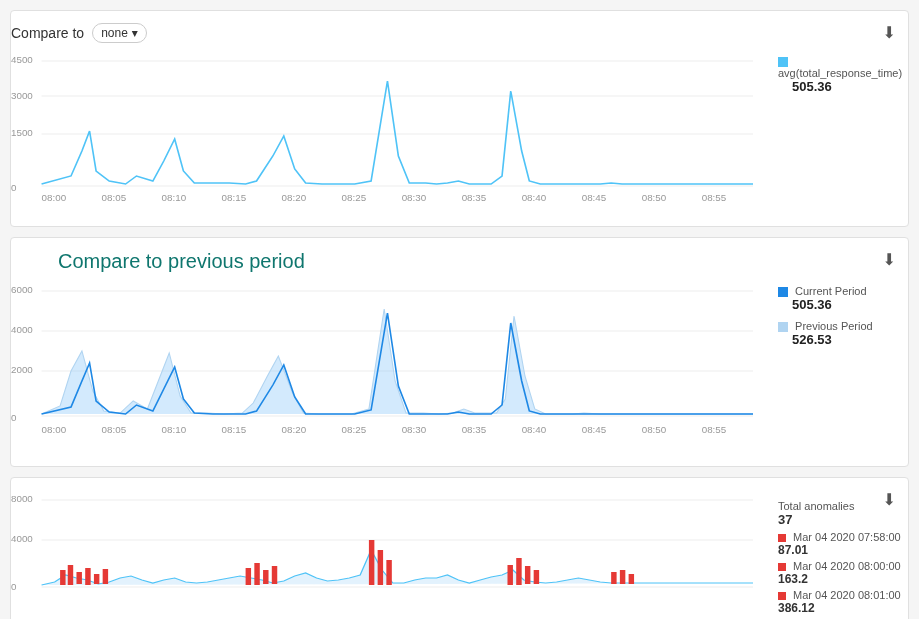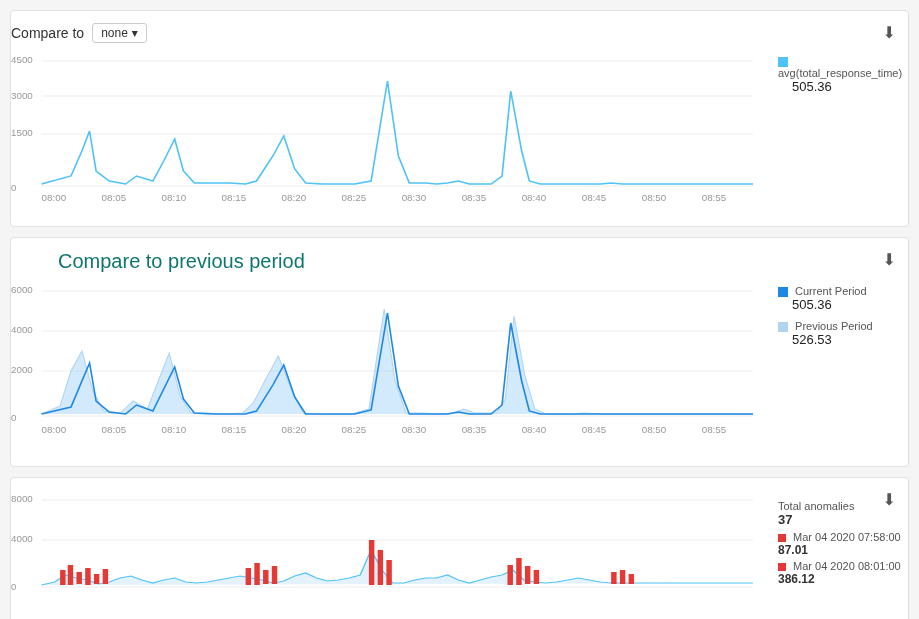--- a/index.html
+++ b/index.html
@@ -33,21 +33,21 @@
       display: flex;
       align-items: center;
       gap: 8px;
     }
     .compare-label {
       font-size: 14px;
       font-weight: 500;
     }
     .dropdown {
       border: 1px solid #ccc;
-      border-radius: 3px;
+      border-radius: 10px;
       padding: 2px 8px;
       font-size: 12px;
       background: #fff;
       cursor: pointer;
       display: flex;
       align-items: center;
       gap: 4px;
     }
     .download-btn {
       position: absolute;
@@ -80,21 +80,21 @@
       height: 10px;
       margin-right: 4px;
       vertical-align: middle;
     }
     .legend-label {
       font-size: 11px;
       color: #555;
     }
     .legend-value {
       font-size: 13px;
-      font-weight: 400;
+      font-weight: 700;
       color: #222;
       display: block;
       margin-left: 14px;
     }
     .anomaly-list {
       font-size: 11px;
       color: #333;
       margin-top: 6px;
     }
     .anomaly-total-label {
@@ -323,20 +323,25 @@
       <div class="anomaly-list">
         <span class="anomaly-total-label">Total anomalies</span>
         <span class="anomaly-total-value">37</span>
         <div class="anomaly-item">
           <span class="anomaly-dot"></span>
           <span class="anomaly-time">Mar 04 2020 07:58:00</span>
           <span class="anomaly-val">87.01</span>
         </div>
         <div class="anomaly-item">
           <span class="anomaly-dot"></span>
+          <span class="anomaly-time">Mar 04 2020 08:00:00</span>
+          <span class="anomaly-val">163.2</span>
+        </div>
+        <div class="anomaly-item">
+          <span class="anomaly-dot"></span>
           <span class="anomaly-time">Mar 04 2020 08:01:00</span>
           <span class="anomaly-val">386.12</span>
         </div>
         
       </div>
     </div>
   </div>
 </div>
 
 </body></html>

